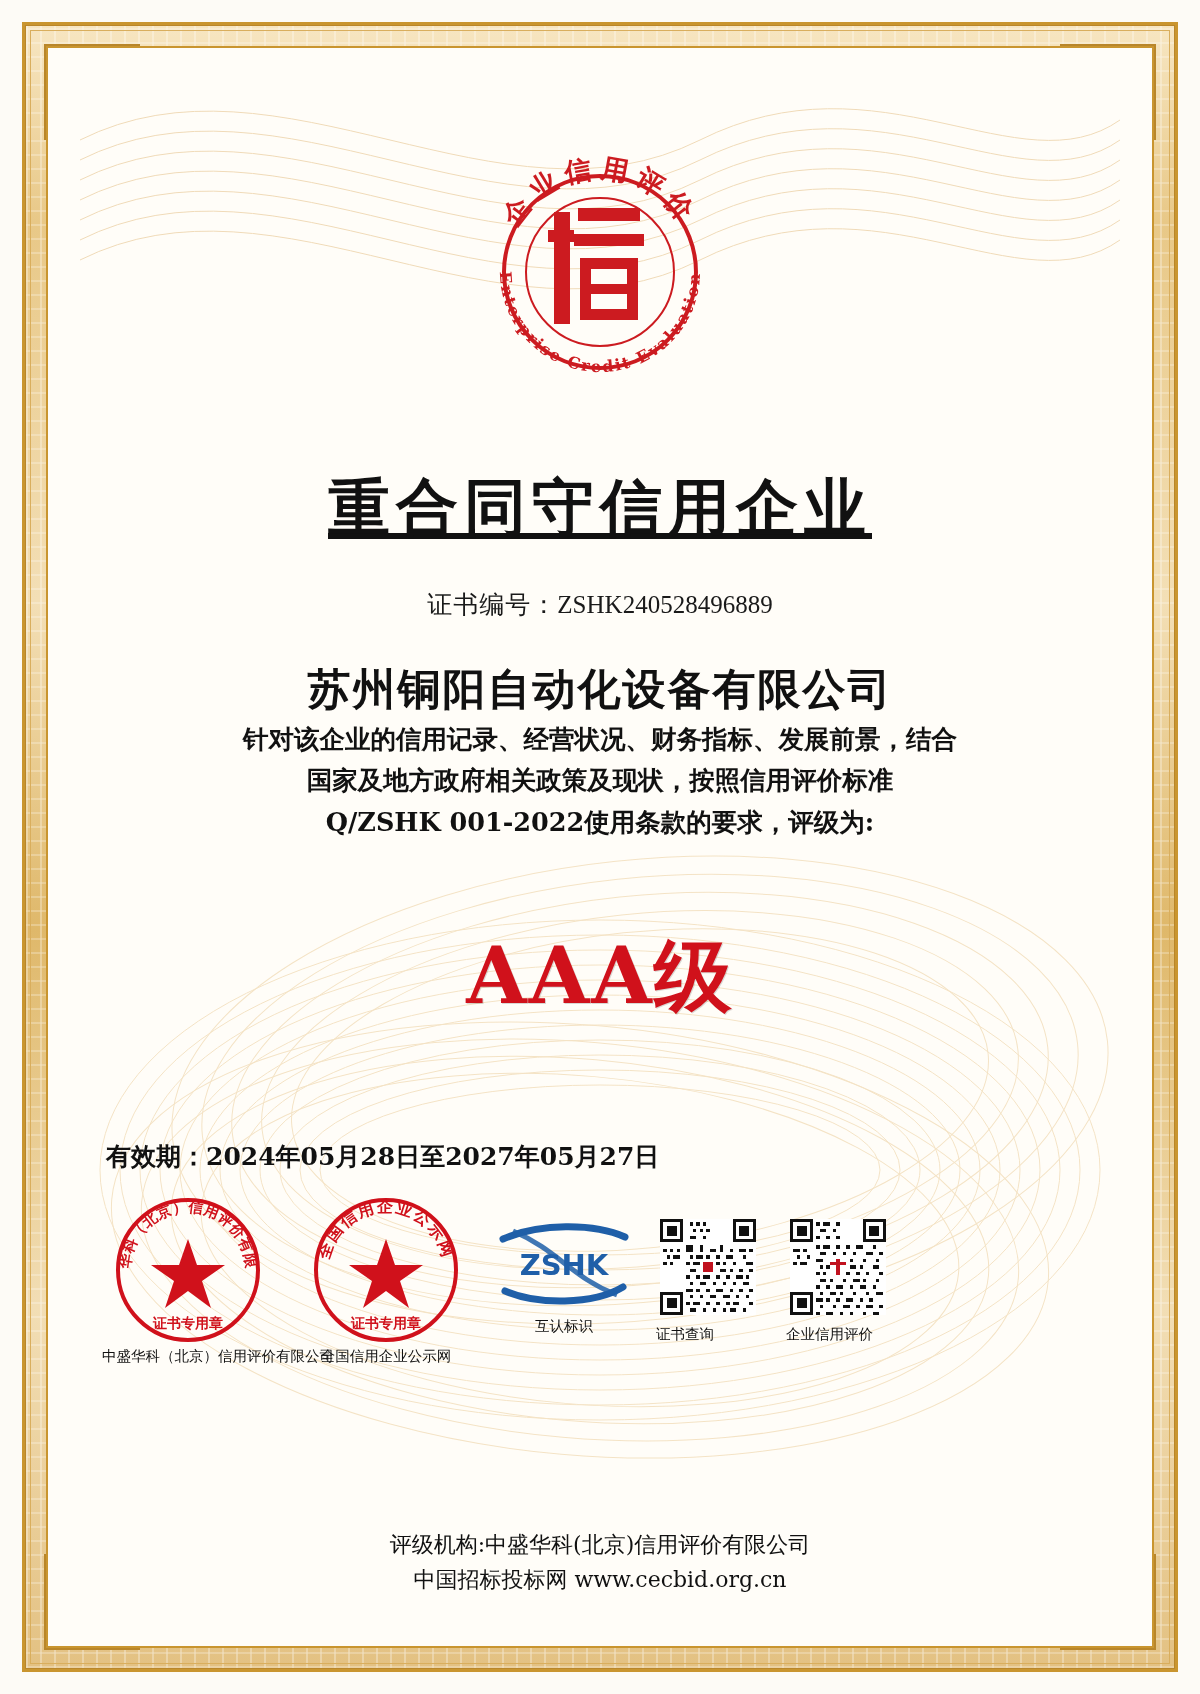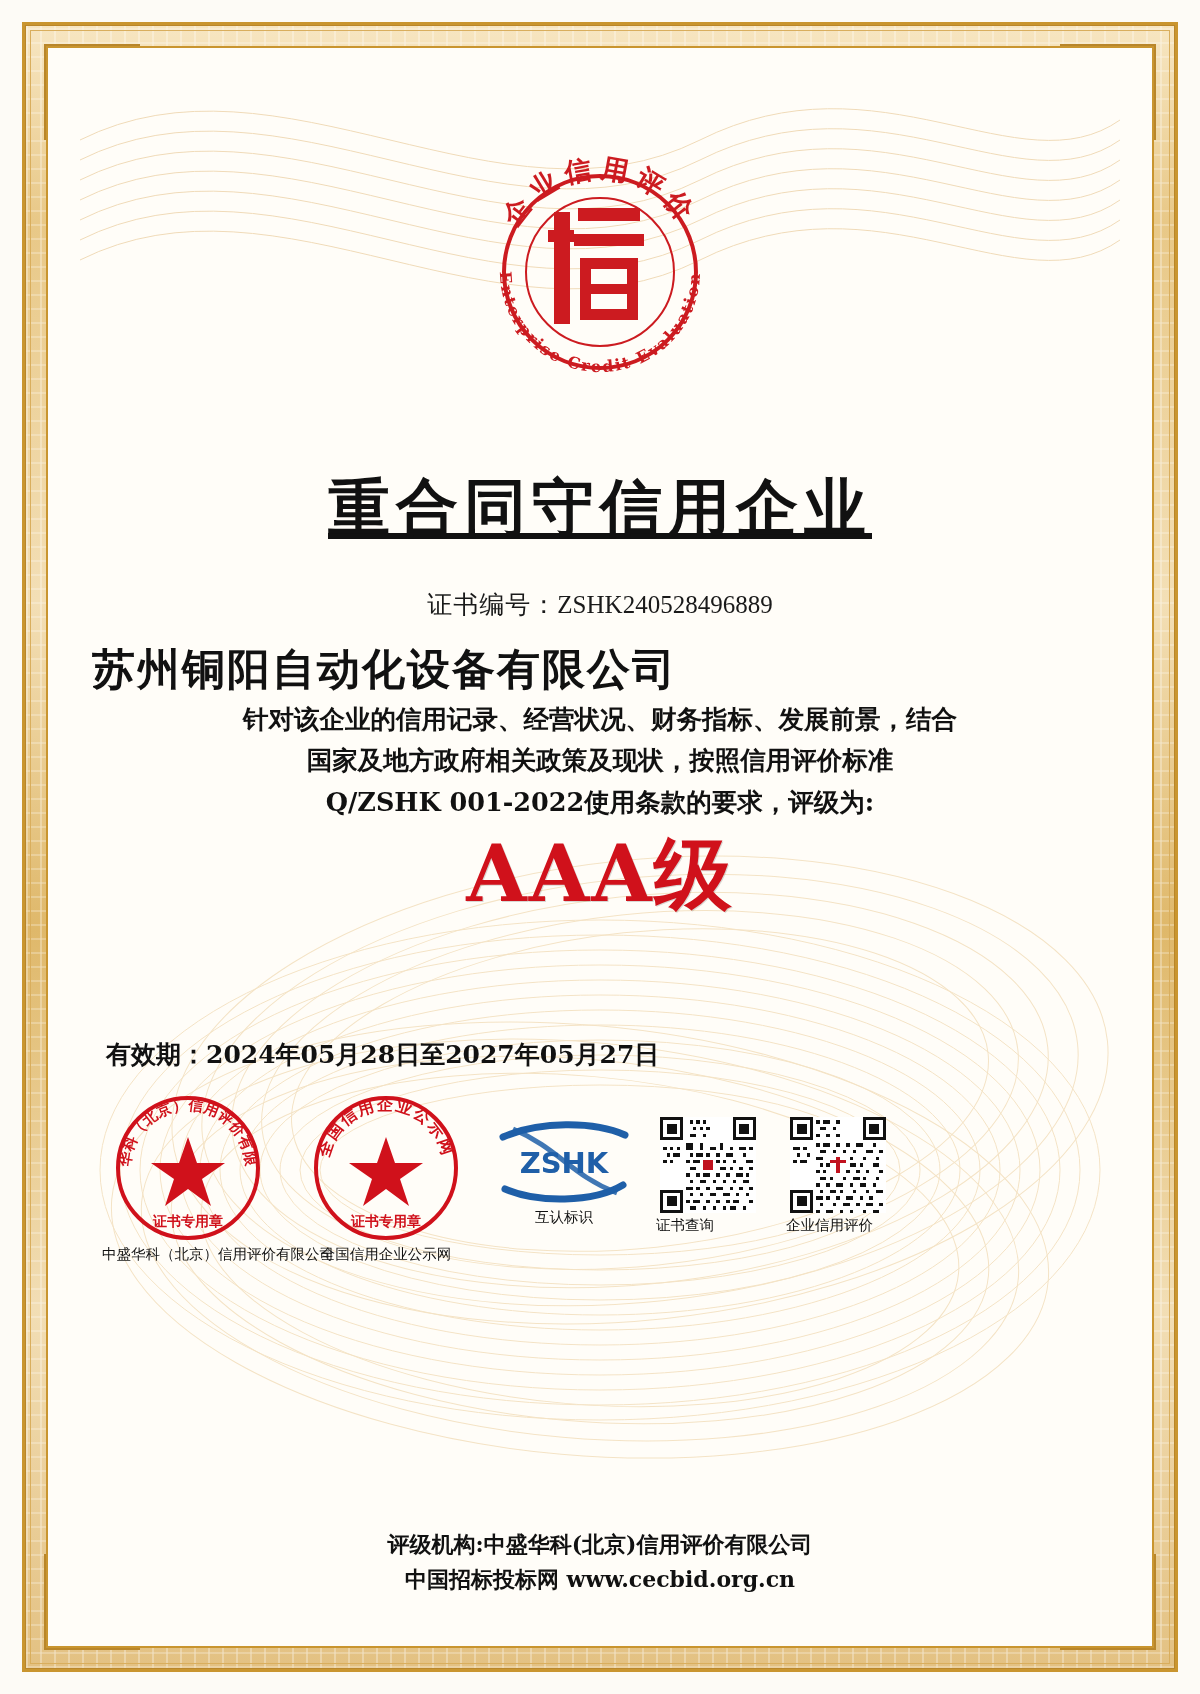--- a/index.html
+++ b/index.html
@@ -63,57 +63,57 @@
 
   .title{
     text-align:center;font-size:62px;font-weight:bold;letter-spacing:6px;
     color:#111;margin-top:64px;font-family:"DejaVu Serif","Liberation Serif",serif;text-decoration:underline;
   }
   .certno{
     text-align:center;font-size:25px;color:#1a1a1a;margin-top:38px;letter-spacing:1px;
   }
   .certno .num{font-family:"Liberation Serif",serif;letter-spacing:0;}
   .company{
-    text-align:left;font-size:43px;font-weight:bold;color:#111;margin-top:20px;letter-spacing:2px;
+    text-align:center;font-size:43px;font-weight:bold;color:#111;margin-top:40px;letter-spacing:2px;
     font-family:Liberation Serif, serif;
   }
   .desc{
     text-align:center;font-size:25.5px;line-height:1.62;color:#111;font-weight:bold;
     font-family:"DejaVu Serif","Liberation Serif",serif;
   }
   .desc .ln{display:block;}
   .grade{
-    text-align:center;font-size:78px;font-weight:bold;color:#d0111b;
+    text-align:center;margin-top:82px;font-size:78px;font-weight:bold;color:#d0111b;
     letter-spacing:2px;font-family:"DejaVu Serif","Liberation Serif",serif;
     text-shadow:1px 1px 0 rgba(0,0,0,.15);
   }
   .validity{
     margin-top:110px;margin-left:14px;font-size:25px;color:#111;font-weight:bold;
     font-family:"DejaVu Serif","Liberation Serif",serif;
   }
 
   
   .badges{
     display:flex;align-items:flex-start;gap:26px;margin-top:22px;margin-left:10px;
   }
   .stamp-block{width:172px;text-align:center;}
   .stamp{position:relative;width:150px;height:150px;margin:0 auto;}
   .stamp-caption{font-size:14.5px;color:#111;margin-top:2px;font-family:"DejaVu Serif","Liberation Serif",serif;white-space:nowrap;}
 
   .logo-block{width:132px;text-align:center;padding-top:26px;}
   .zshk-logo{position:relative;width:130px;height:86px;margin:0 auto;}
-  .blk-caption{font-size:14.5px;color:#111;margin-top:3px;font-family:"DejaVu Serif","Liberation Serif",serif;}
+  .blk-caption{font-size:14.5px;color:#111;margin-top:10px;font-family:"DejaVu Serif","Liberation Serif",serif;}
 
   .qr-block{width:104px;text-align:left;padding-top:24px;}
   .qr{width:96px;height:96px;margin:0 auto;background:#fff;position:relative;}
 
   
   .footer{
     position:absolute;left:0;right:0;bottom:26px;text-align:center;color:#111;
-    font-size:22px;line-height:1.62;font-family:"DejaVu Serif","Liberation Serif",serif;font-weight:bold;
+    font-size:22px;line-height:1.62;font-family:"DejaVu Serif","Liberation Serif",serif;
   }
   .footer .ln{display:block;}
 </style>
 </head>
 <body>
 
 <div class="page">
 
   <div class="frame-outer"></div>
   <div class="band-pattern"></div>

